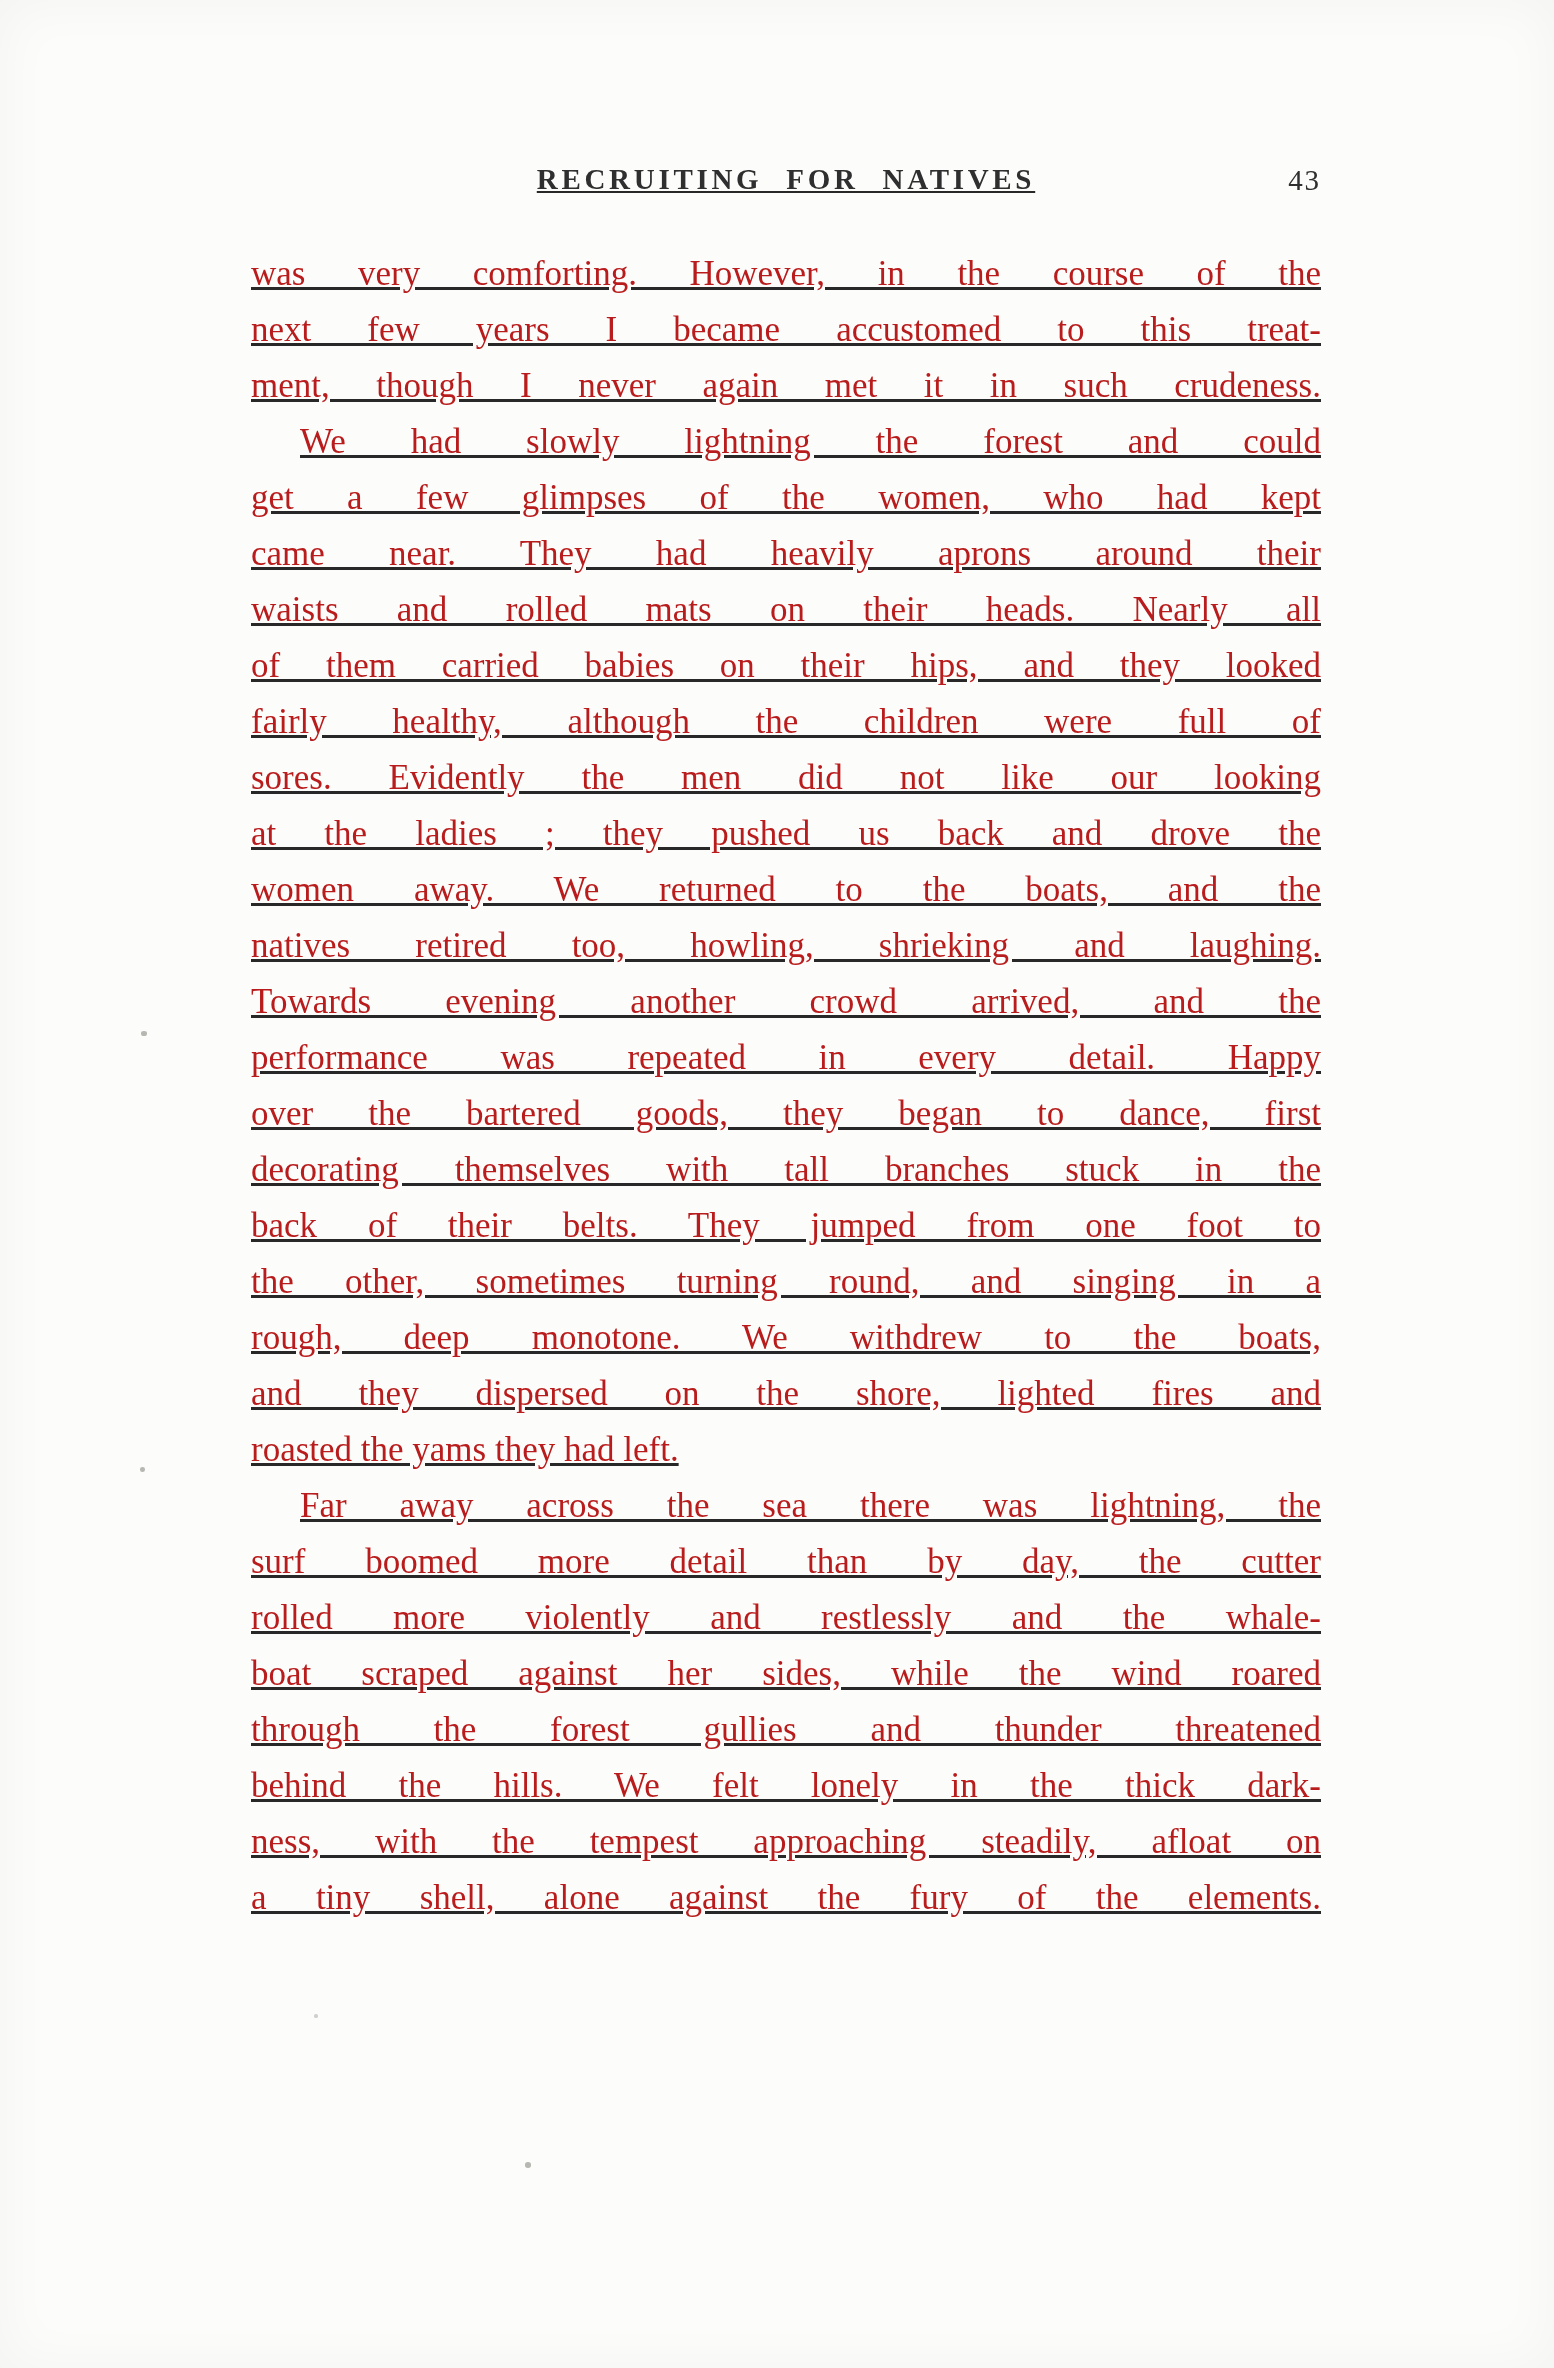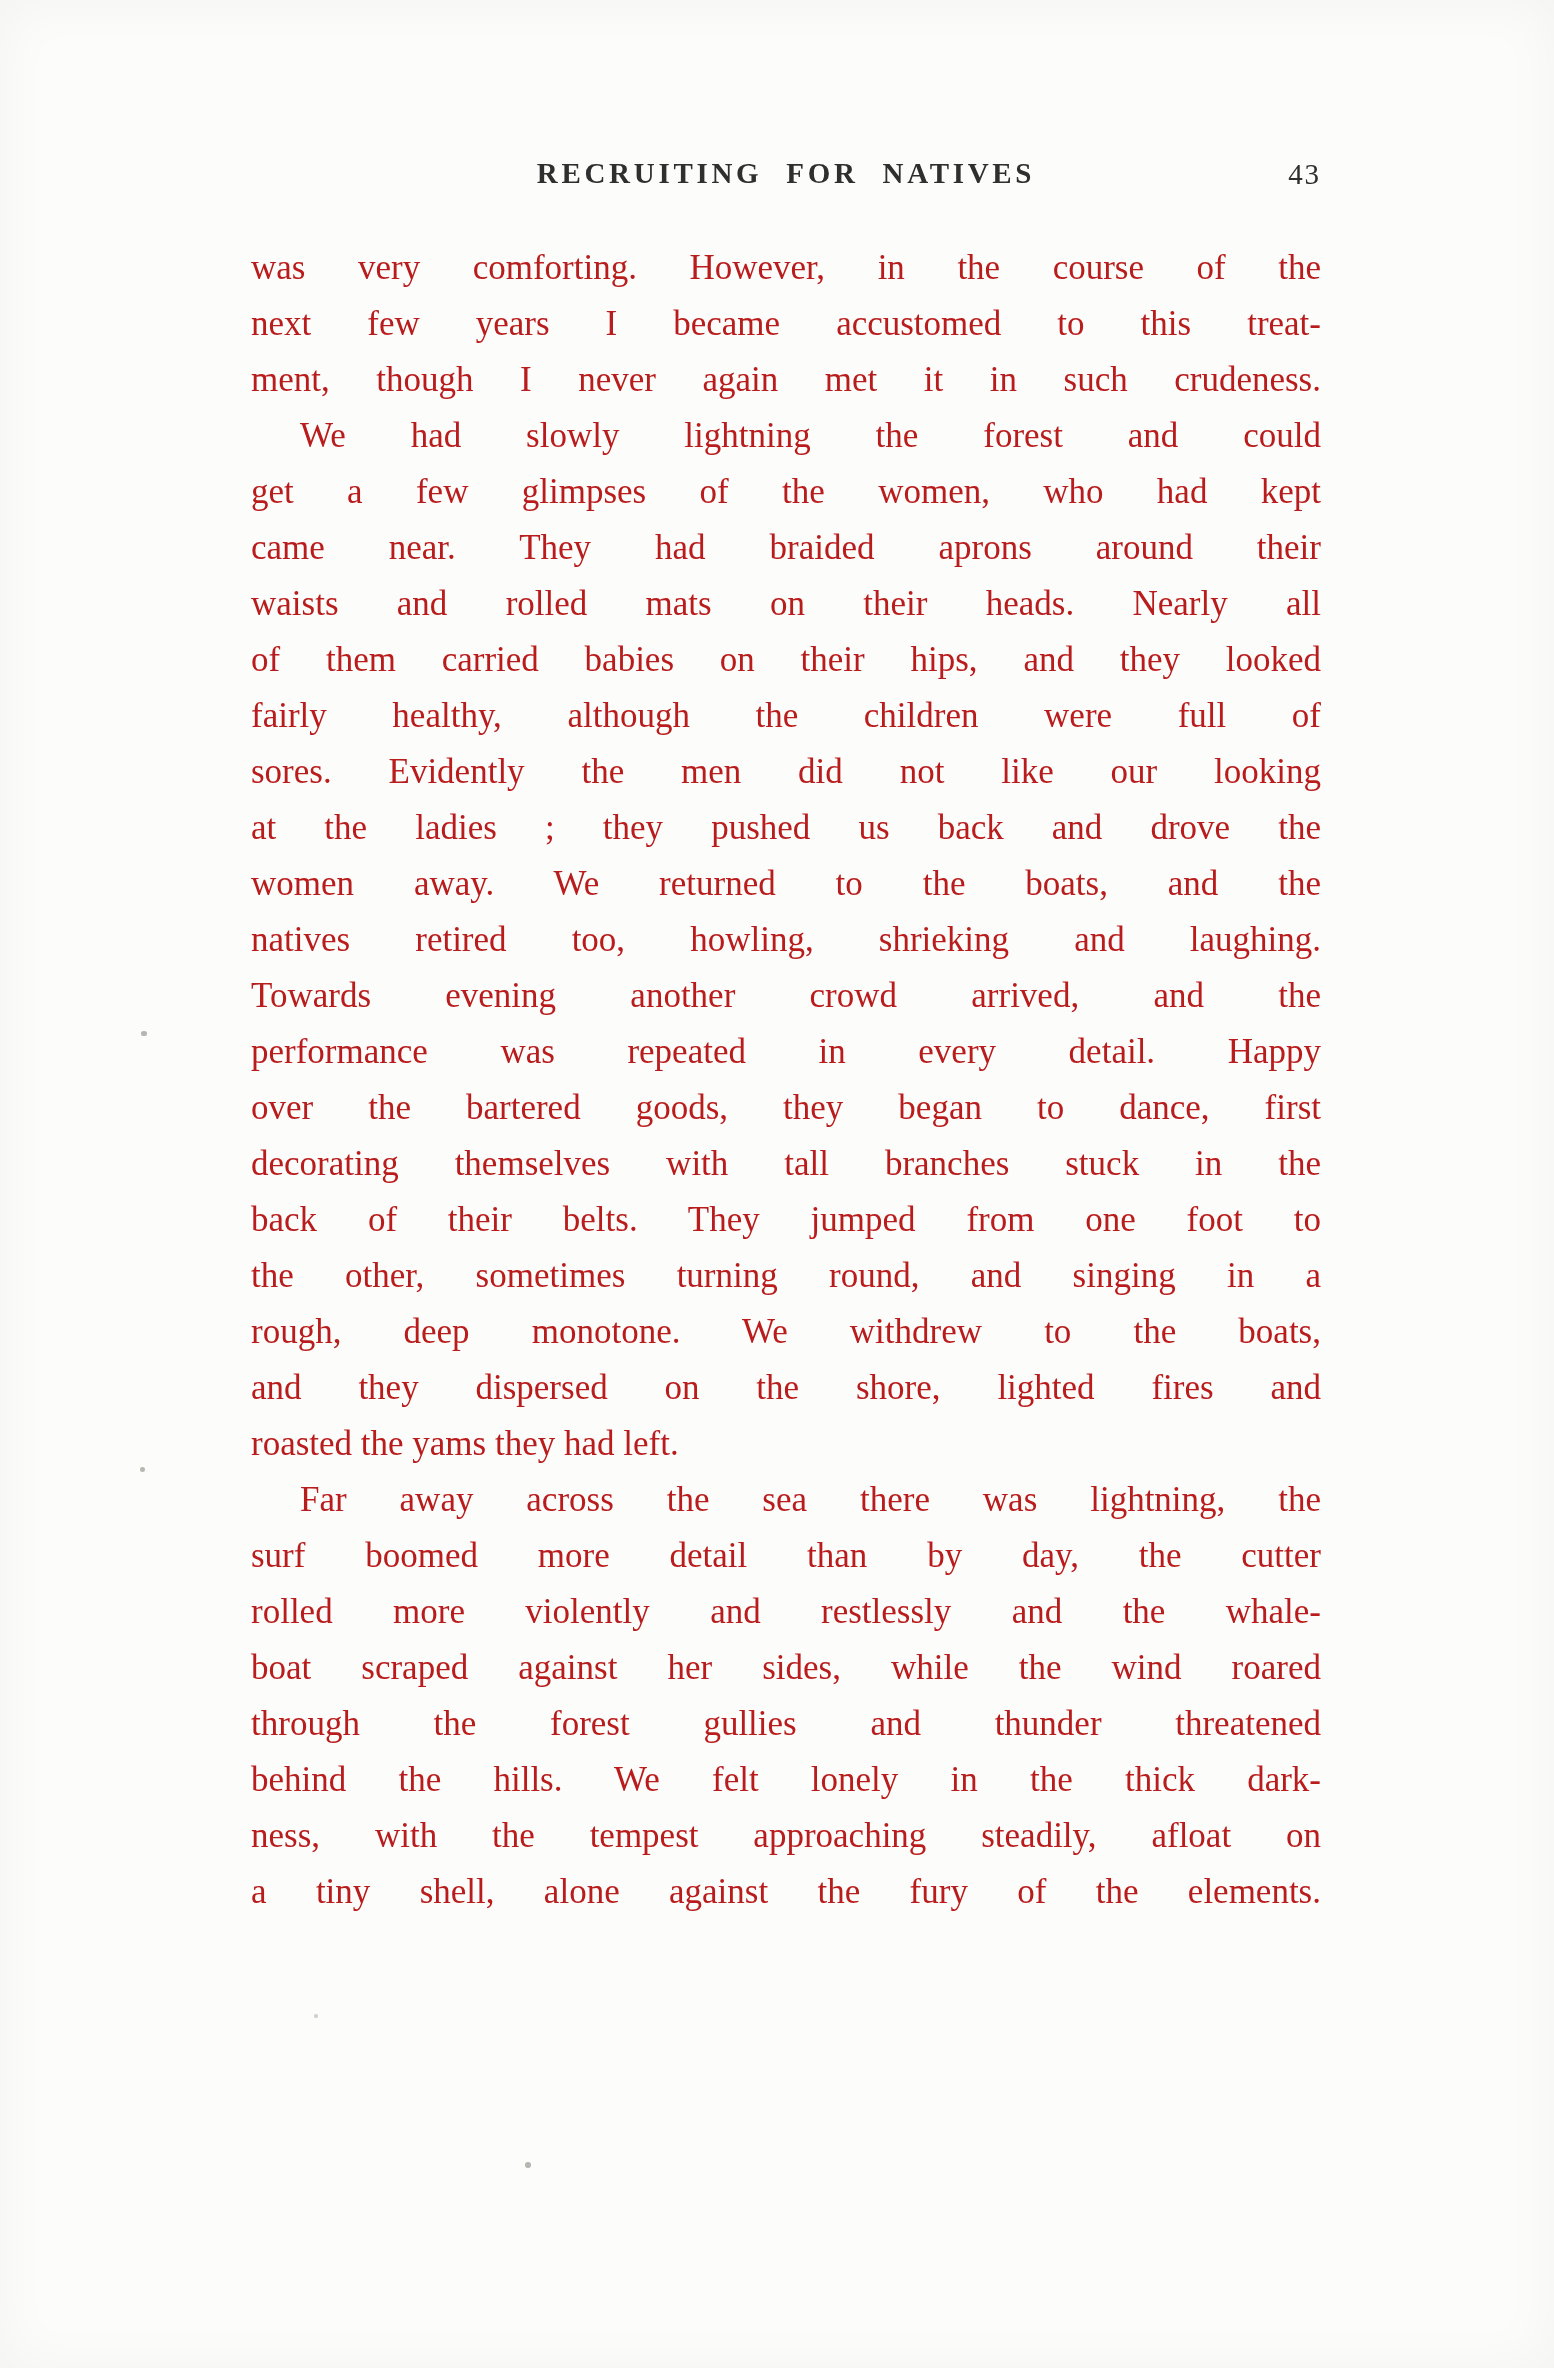--- a/index.html
+++ b/index.html
@@ -14,22 +14,23 @@
     margin: 0 auto;
     background: #fcfcfa;
     font-family: "Liberation Serif", serif;
     color: #282828;
     overflow: hidden;
     box-shadow: inset 0 0 56px rgba(0,0,0,0.04);
   }
   .content {
     position: absolute;
     left: 251px;
-    top: 157px;
+    top: 163px;
     width: 1070px;
+    text-decoration: underline;
   }
   .running-header {
     position: relative;
     height: 47px;
     margin-bottom: 36px;
   }
   .running-title {
     text-align: center;
     font-size: 29px;
     font-weight: 700;
@@ -75,21 +76,21 @@
     <div class="running-header">
       <div class="running-title">RECRUITING FOR NATIVES</div>
       <div class="page-number">43</div>
     </div>
     <div class="text-block">
         <div class="line">was very comforting. However, in the course of the</div>
         <div class="line">next few years I became accustomed to this treat-</div>
         <div class="line">ment, though I never again met it in such crudeness.</div>
         <div class="line indent">We had slowly lightning the forest and could</div>
         <div class="line">get a few glimpses of the women, who had kept</div>
-        <div class="line">came near. They had braided aprons around their</div>
+        <div class="line">came near. They had heavily aprons around their</div>
         <div class="line">waists and rolled mats on their heads. Nearly all</div>
         <div class="line">of them carried babies on their hips, and they looked</div>
         <div class="line">fairly healthy, although the children were full of</div>
         <div class="line">sores. Evidently the men did not like our looking</div>
         <div class="line">at the ladies ; they pushed us back and drove the</div>
         <div class="line">women away. We returned to the boats, and the</div>
         <div class="line">natives retired too, howling, shrieking and laughing.</div>
         <div class="line">Towards evening another crowd arrived, and the</div>
         <div class="line">performance was repeated in every detail. Happy</div>
         <div class="line">over the bartered goods, they began to dance, first</div>

